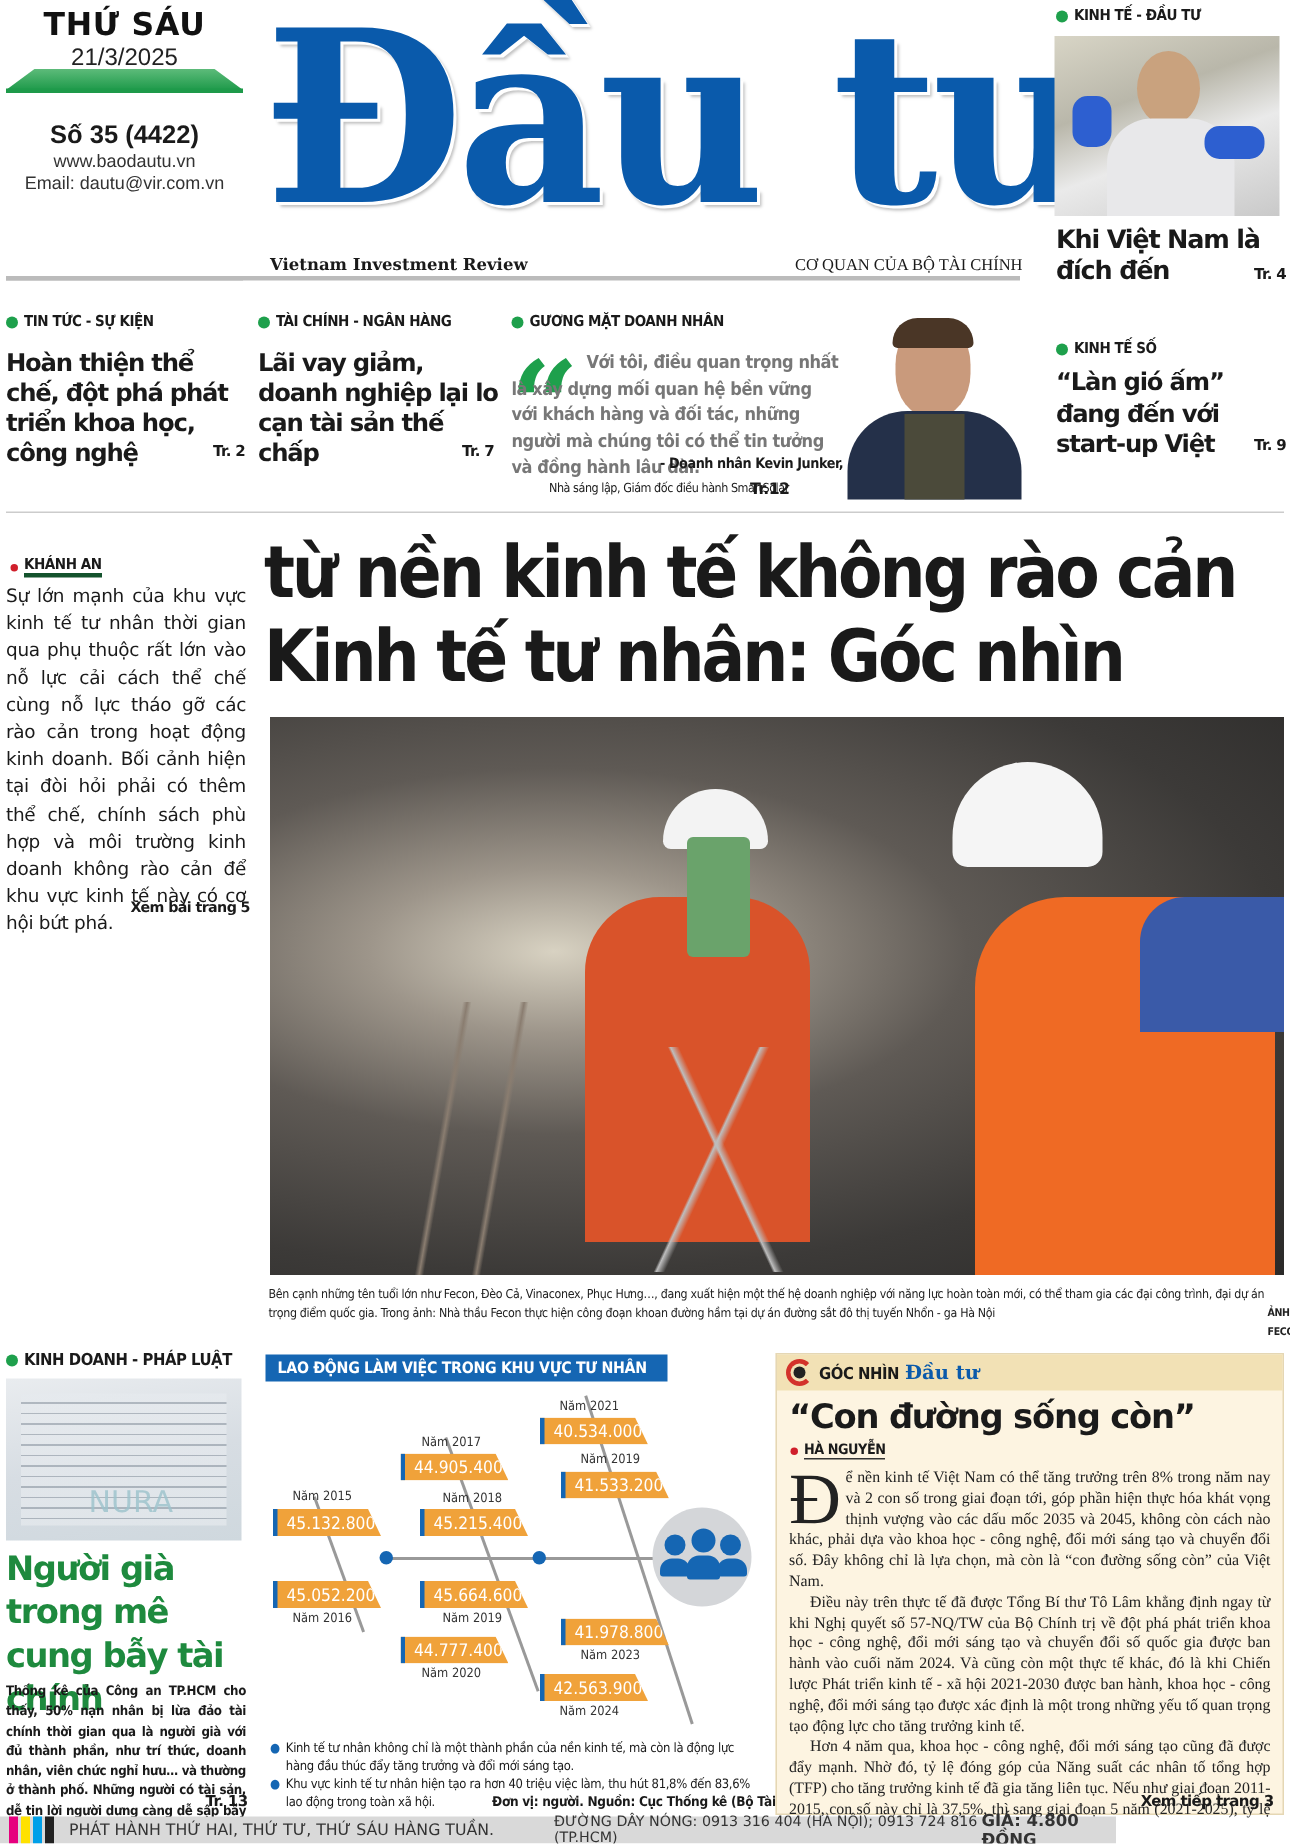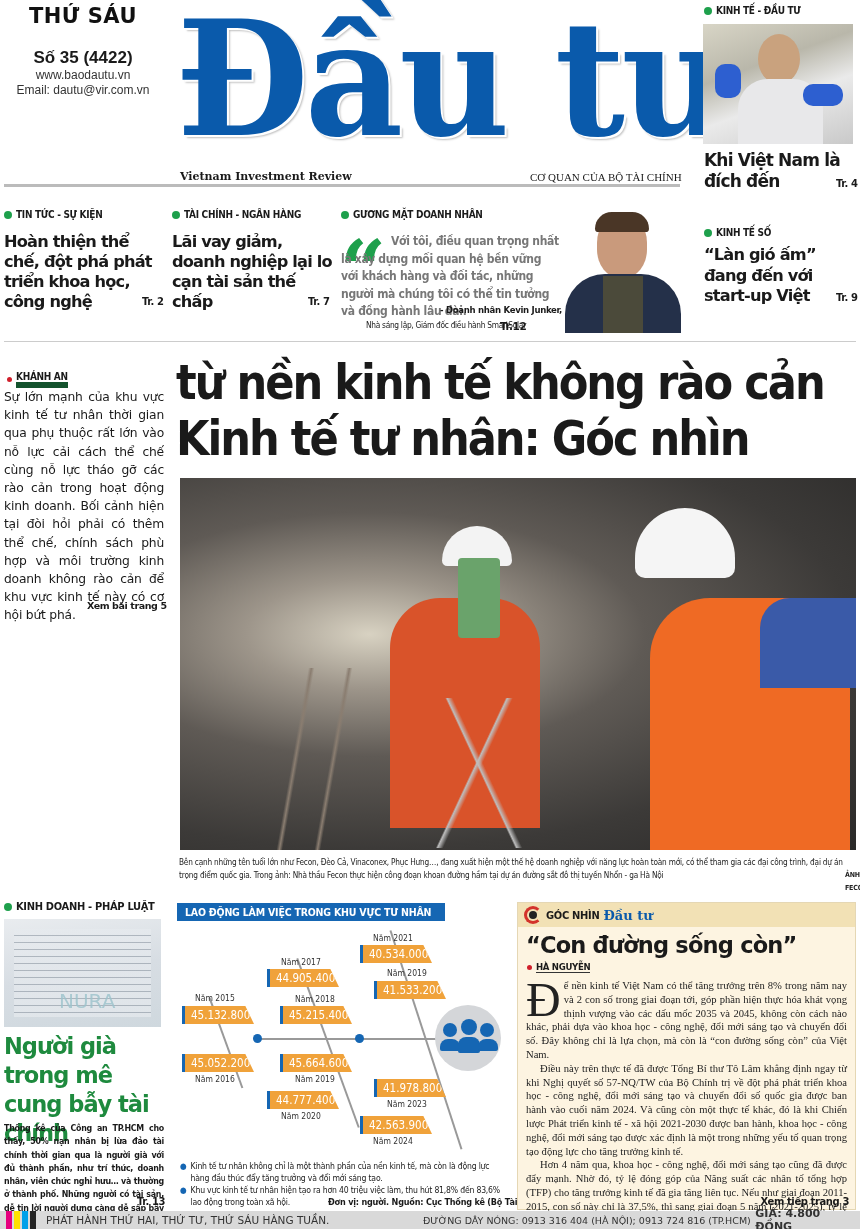--- a/index.html
+++ b/index.html
@@ -42,28 +42,33 @@
 .yr{position:absolute;font-family:"DejaVu Sans Condensed","DejaVu Sans",sans-serif;font-size:8.5px;color:#333}
 .spine{position:absolute;height:1.5px;background:#999}
 .node{position:absolute;width:9px;height:9px;border-radius:50%;background:#1566b3}
 .bullet-txt{font-family:"DejaVu Sans Condensed","DejaVu Sans",sans-serif;font-size:8.6px;line-height:12px;letter-spacing:-0.2px}
 
 .opinion{background:#fdf4e1;border:1px solid #e5d7b4}
 .op-head{background:#f2e1b5;height:24px;display:flex;align-items:center;gap:4px;padding-left:6px}
 .op-body{font-family:"Liberation Serif",serif;font-size:10.6px;line-height:13.8px;text-align:justify;color:#222}
 .dropcap{float:left;font-family:"Liberation Serif",serif;font-size:48px;line-height:38px;padding-right:3px;margin-top:2px}
 
-.footer{left:0;top:1211px;width:860px;height:18px;background:#d9d9d9;display:flex;align-items:center;font-family:"DejaVu Sans",sans-serif;font-size:10.5px;color:#333}
+.footer{left:0;top:1211px;width:744px;height:18px;background:#d9d9d9;display:flex;align-items:center;font-family:"DejaVu Sans",sans-serif;font-size:10.5px;color:#333}
 .cmyk span{display:inline-block;width:6px;height:18px;margin-right:2px}
 </style>
 </head>
 <body>
 
 <div class="abs date-box">
   <div class="day">THỨ SÁU</div>
+  <div class="date-band">
+    <div class="trap"></div>
+      <div class="bar"></div>
+    <div class="date-txt">21/3/2025</div>
+  </div>
   <div class="issue">Số 35 (4422)</div>
   <div class="site">www.baodautu.vn</div>
   <div class="email">Email: dautu@vir.com.vn</div>
 </div>
 <div class="abs" style="left:4px;top:184px;width:158px;height:3px;background:#bbb"></div>
 
 <div class="abs logo">Đầu tư</div>
 <div class="abs tagline-l">Vietnam Investment Review</div>
 <div class="abs tagline-r">CƠ QUAN CỦA BỘ TÀI CHÍNH</div>
 <div class="abs rule"></div>
@@ -117,21 +122,21 @@
   <span class="dot"></span>
   <span>KINH TẾ SỐ</span>
 </div>
 <div class="abs hl" style="left:704px;top:245px;width:130px;font-size:16.2px;line-height:20.5px">“Làn gió ấm” đang đến với start-up Việt</div>
 <div class="abs tr" style="left:836px;top:292px">Tr. 9</div>
 
 <div class="abs" style="left:4px;top:341px;width:852px;height:1px;background:#ccc"></div>
 
 <div class="abs tag" style="left:7px;top:371px">
   <span class="dot red"></span>
-  <span style="border-bottom:6px solid #14532d">KHÁNH AN</span>
+  <span style="border-bottom:3px solid #14532d">KHÁNH AN</span>
 </div>
 <div class="abs lead" style="left:4px;top:388px;width:160px">Sự lớn mạnh của khu vực kinh tế tư nhân thời gian qua phụ thuộc rất lớn vào nỗ lực cải cách thể chế cùng nỗ lực tháo gỡ các rào cản trong hoạt động kinh doanh. Bối cảnh hiện tại đòi hỏi phải có thêm thể chế, chính sách phù hợp và môi trường kinh doanh không rào cản để khu vực kinh tế này có cơ hội bứt phá.</div>
 <div class="abs tr" style="left:87px;top:600px;font-size:9.5px">Xem bài trang 5</div>
 
 <div class="abs main-hl" style="left:176px;top:354px;width:684px">
   <div>từ nền kinh tế không rào cản</div>
   <div>Kinh tế tư nhân: Góc nhìn</div>
 </div>
 
 <div class="abs photo ph-tunnel" style="left:180px;top:478px;width:676px;height:372px">

